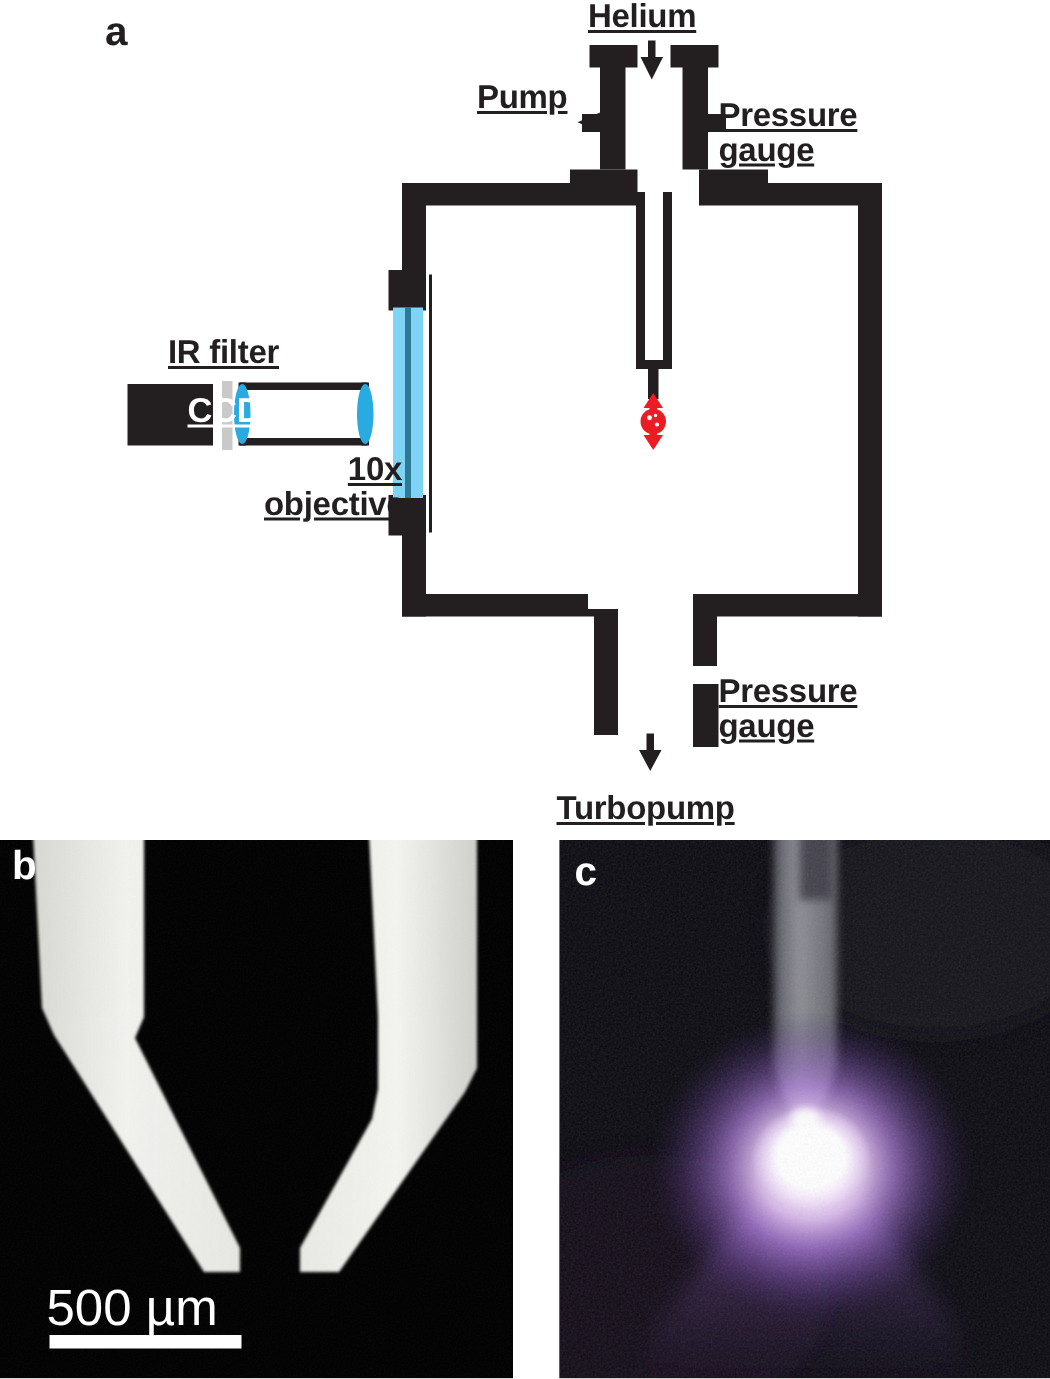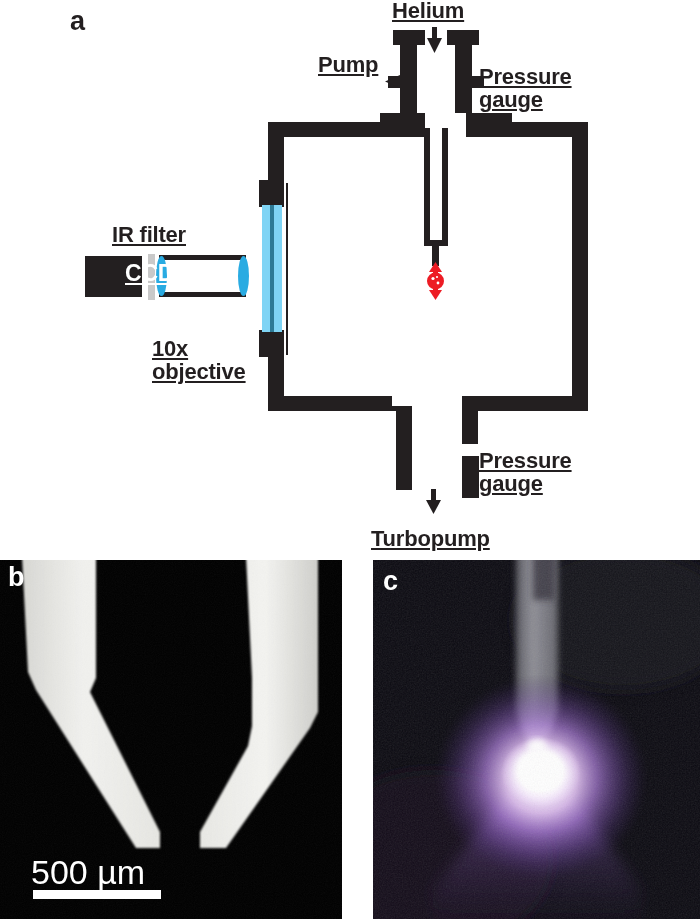--- a/index.html
+++ b/index.html
@@ -194,21 +194,21 @@
 
     <div class="lbl" style="left:479px; top:450px; text-align:left;">Pressure
 gauge</div>
 
     <div class="lbl" style="left:371px; top:528px;">Turbopump</div>
 
     <div class="lbl" style="left:112px; top:224px;">IR filter</div>
 
     <div class="lbl" style="left:93px; top:262px; color:#ffffff; font-size:23px;margin-left:32px;">CCD</div>
 
-    <div class="lbl" style="left:152px; top:302px; text-align:left; width:92px;margin-top:36px;">10x
+    <div class="lbl" style="left:176px; top:302px; text-align:right; width:92px;">10x
 objective</div>
   </div>
 
   <div id="panel-b" class="photo-panel">
     <svg class="panel-b-canvas" viewBox="0 0 342 359" preserveAspectRatio="none">
       <defs>
         <linearGradient id="bShadeL" x1="0" y1="0" x2="1" y2="0">
           <stop offset="0%" stop-color="#d8d8d4"></stop>
           <stop offset="45%" stop-color="#f2f2ef"></stop>
           <stop offset="100%" stop-color="#e6e6e2"></stop>

